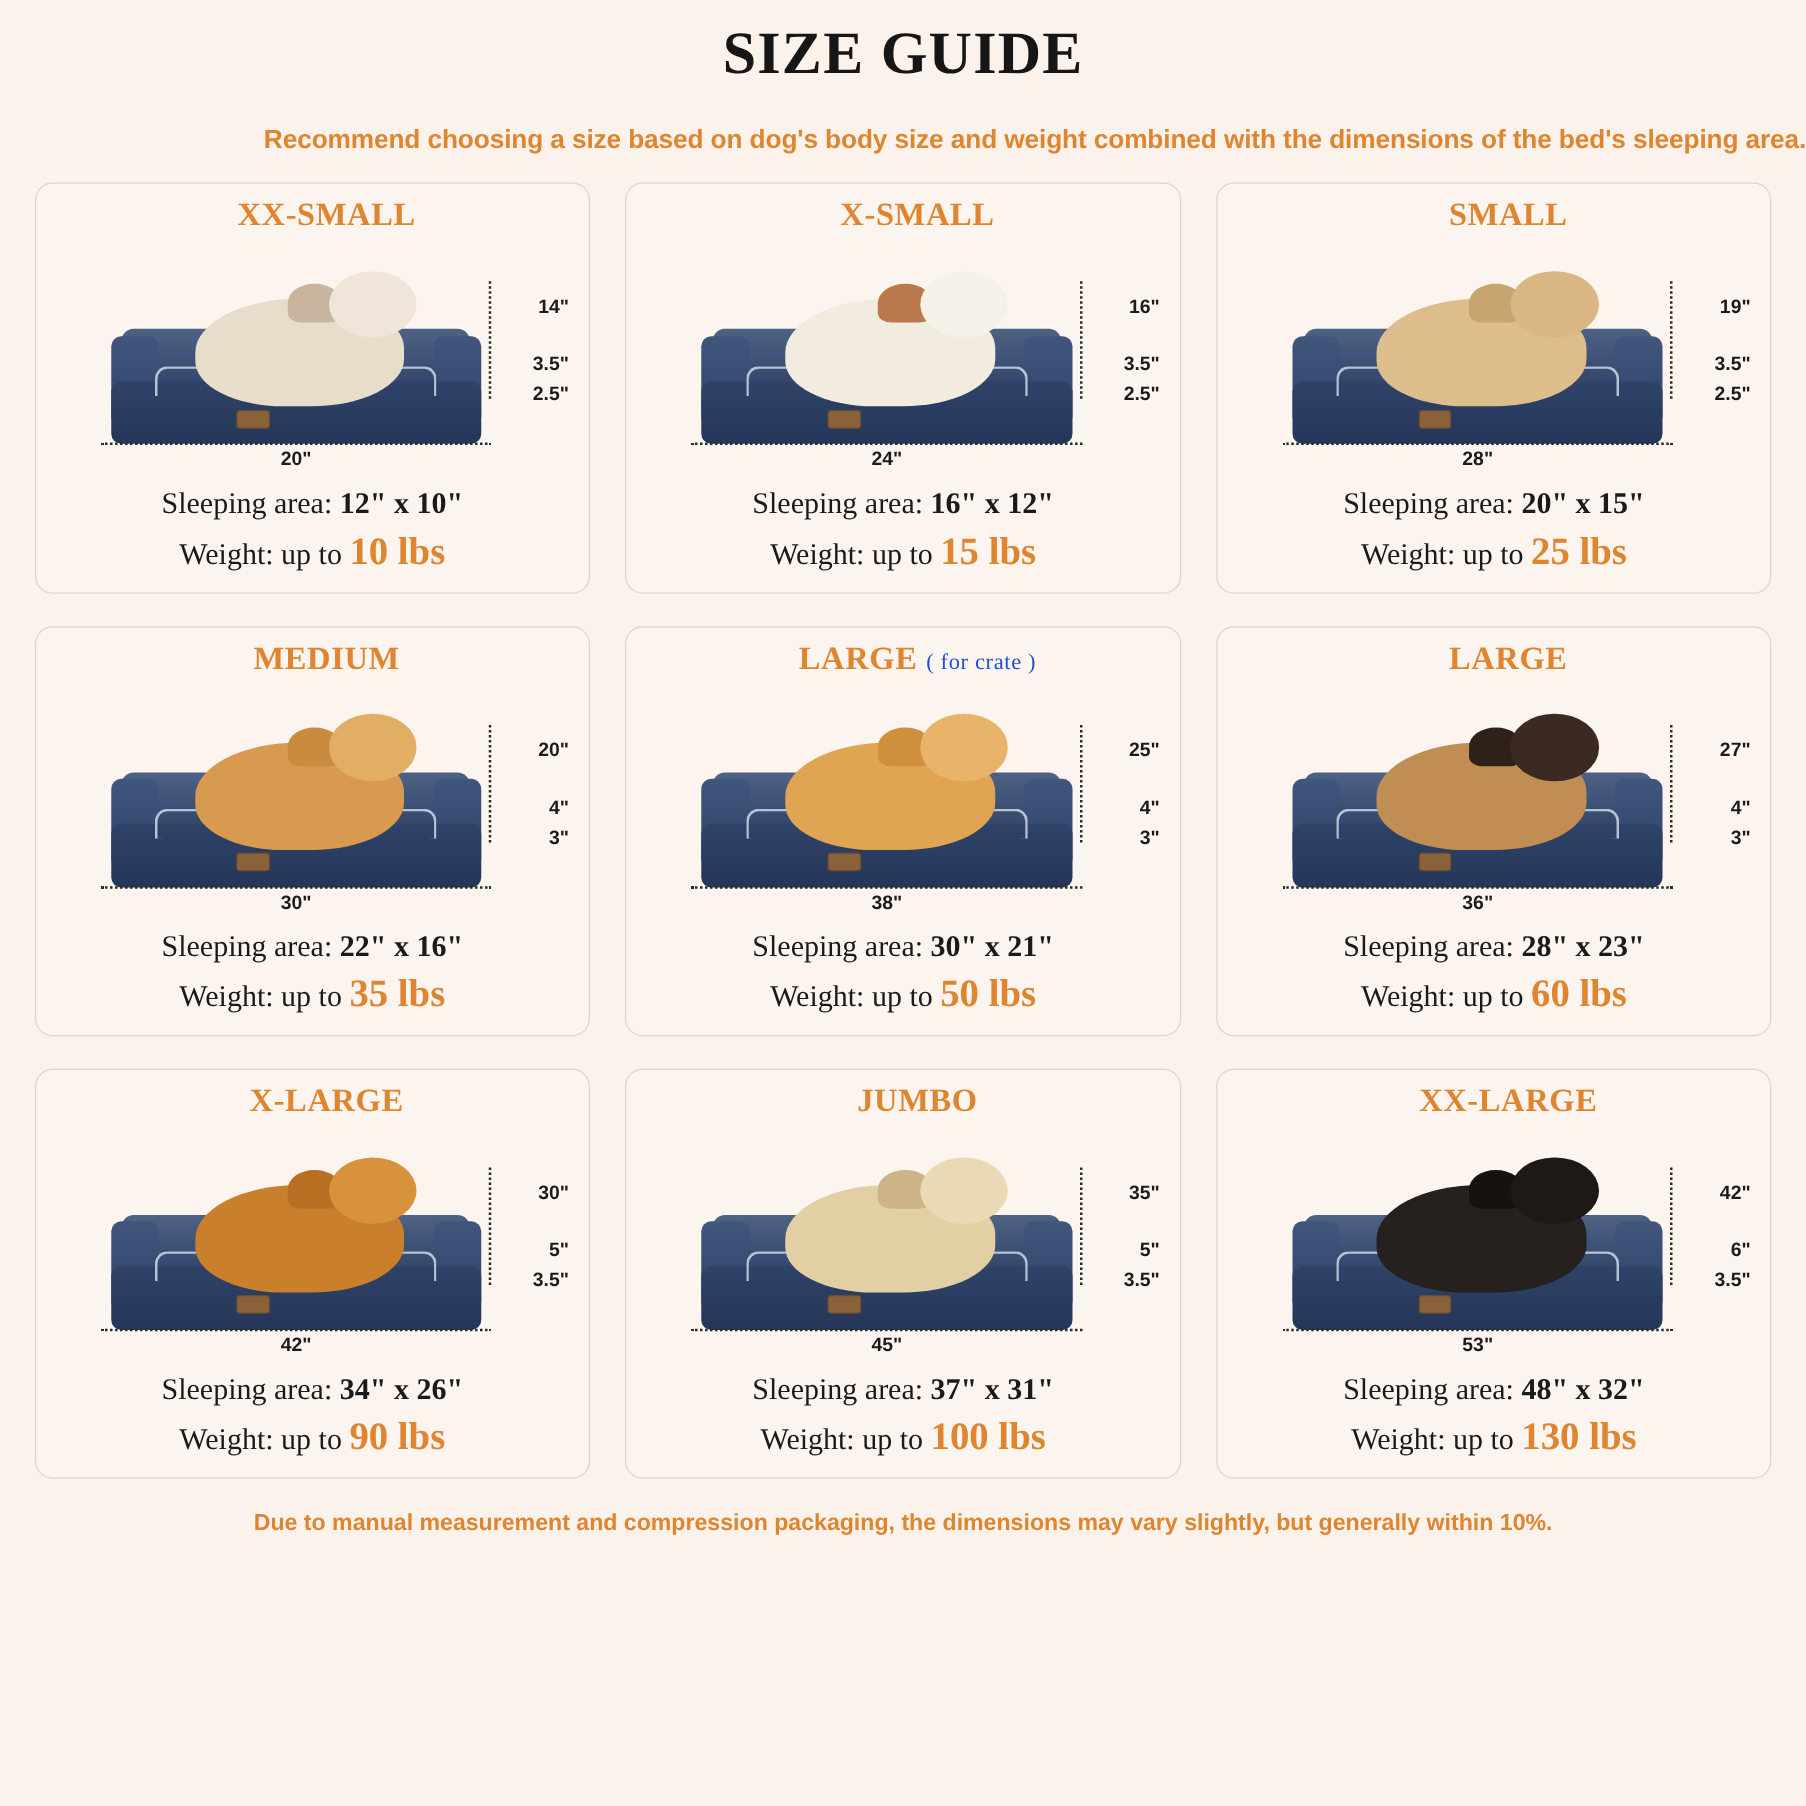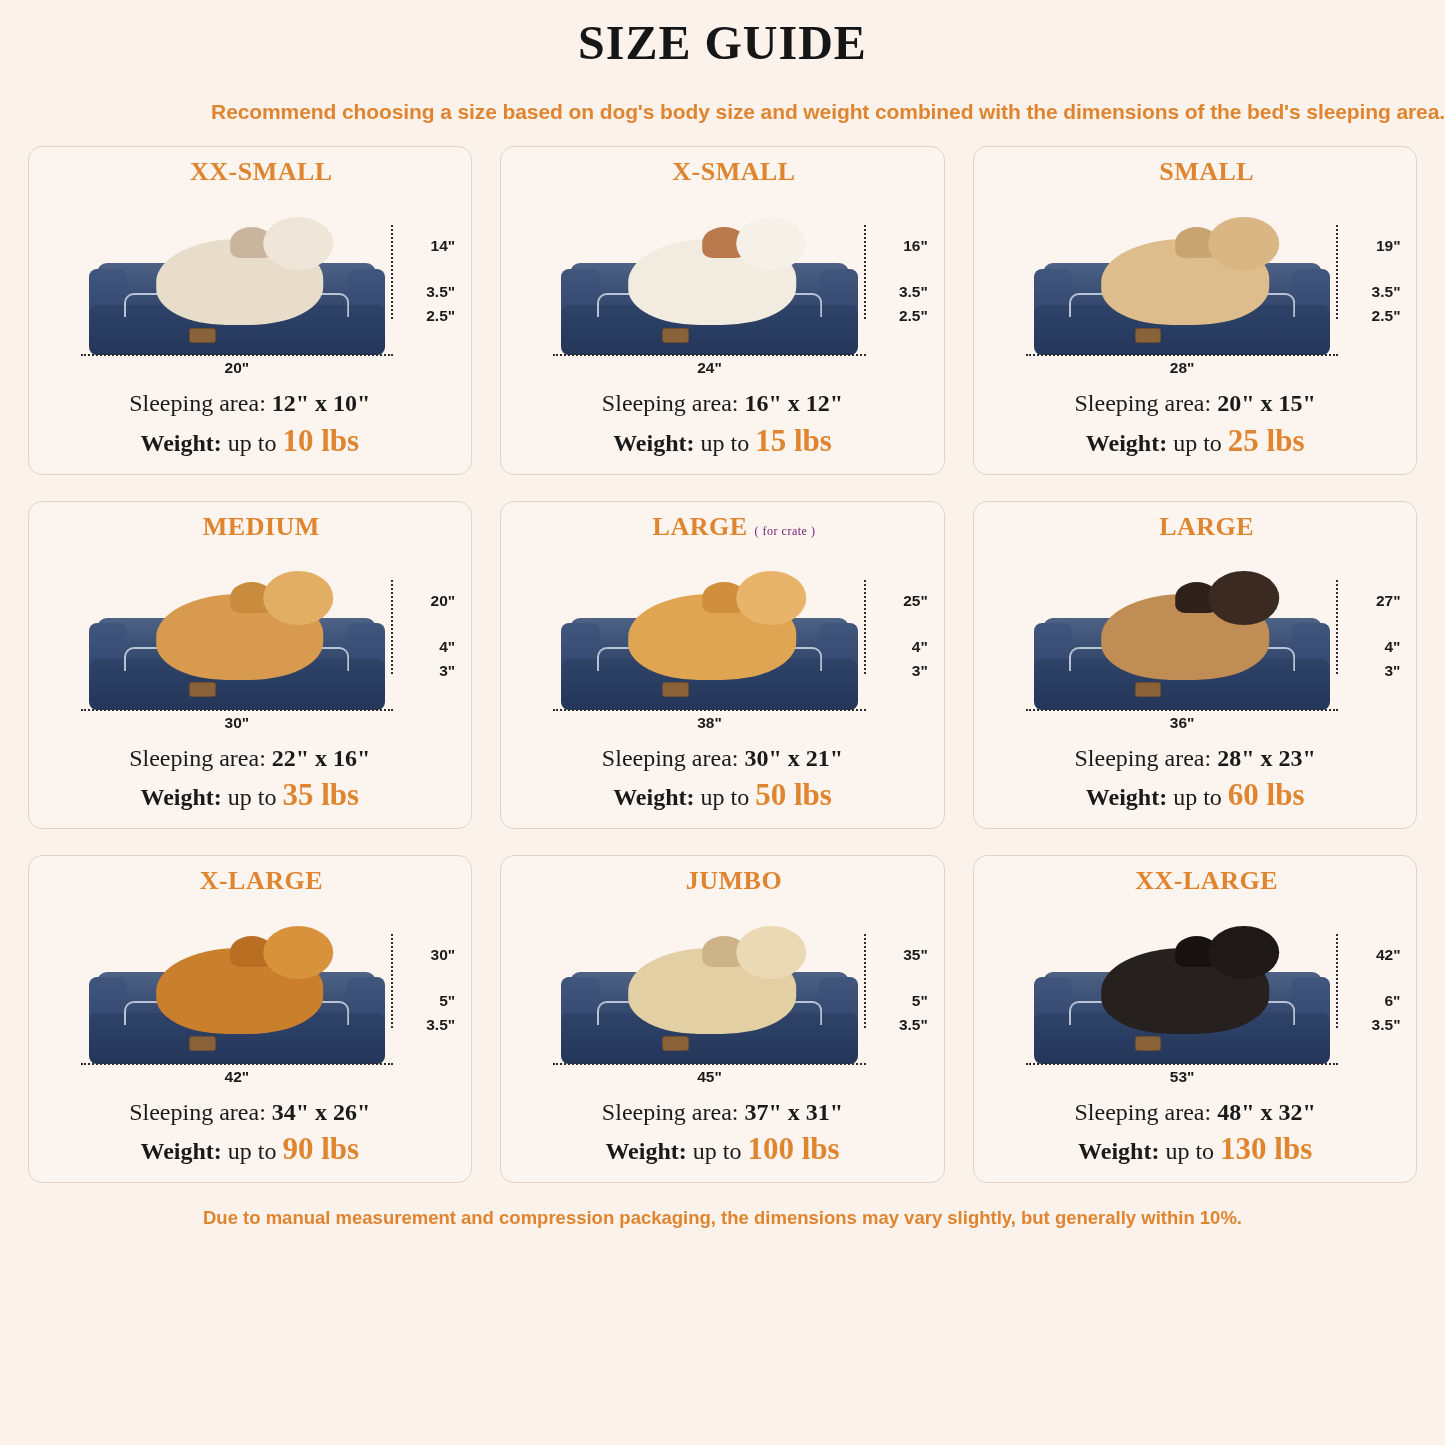--- a/index.html
+++ b/index.html
@@ -57,23 +57,23 @@
   .card-title {
     font-family: "Liberation Serif", serif;
     font-weight: bold;
     font-size: 26px;
     color: #e0852f;
     letter-spacing: 0.5px;
     white-space: nowrap;
     margin-left: 23px;
   }
   .card-title .note {
-    font-size: 12px;
+    font-size: 18px;
     font-weight: normal;
-    color: #701a75;
+    color: #1d4ed8;
     font-family: "Liberation Serif", serif;
     text-align: right;
   }
   .illo {
     position: relative;
     width: 100%;
     height: 190px;
     margin-top: 4px;
   }
   
@@ -195,21 +195,21 @@
     margin-top: 6px;
   }
   .spec-line {
     font-family: "Liberation Serif", serif;
     font-size: 24px;
     color: #1a1a1a;
     line-height: 1.35;
     white-space: nowrap;
   }
   .spec-line b { font-weight: bold; }
-  .spec-line .w-label { font-weight: bold; }
+  .spec-line .w-label { font-weight: normal; }
   .spec-line .lbs {
     color: #e0852f;
     font-weight: bold;
     font-size: 31px;
     font-family: "Liberation Serif", serif;
   }
   .footer {
     text-align: center;
     font-family: "Liberation Sans", sans-serif;
     font-weight: bold;

